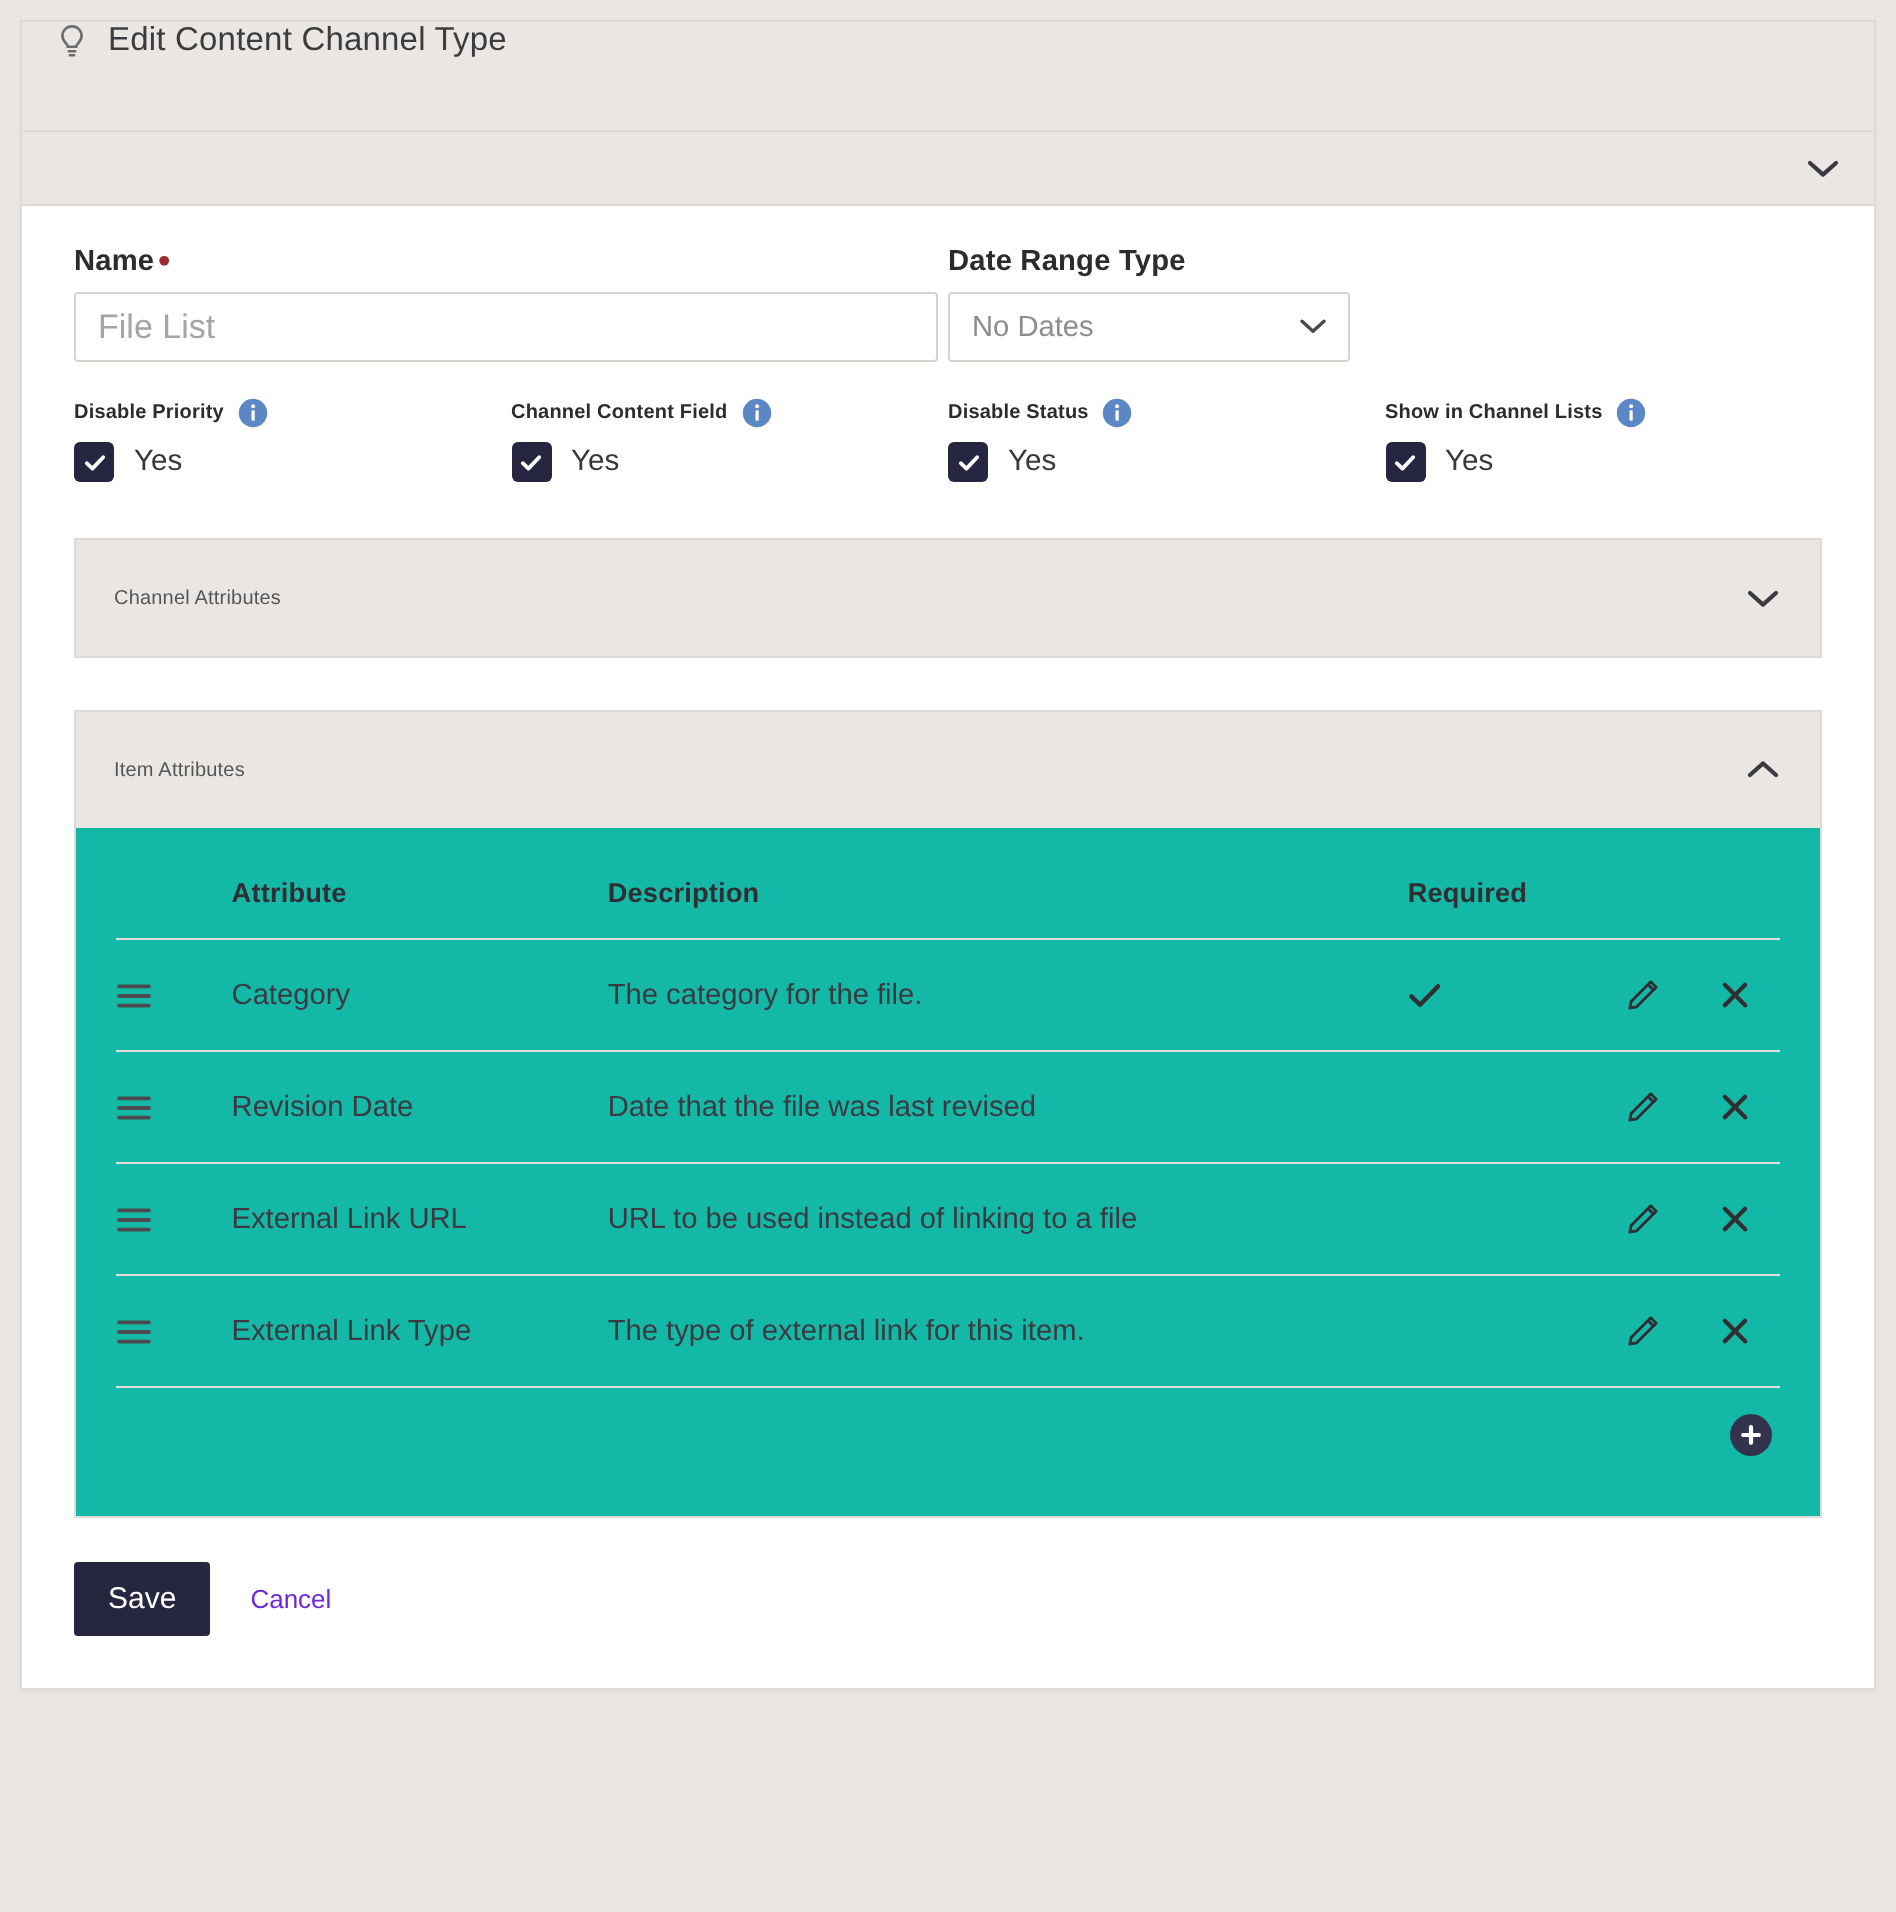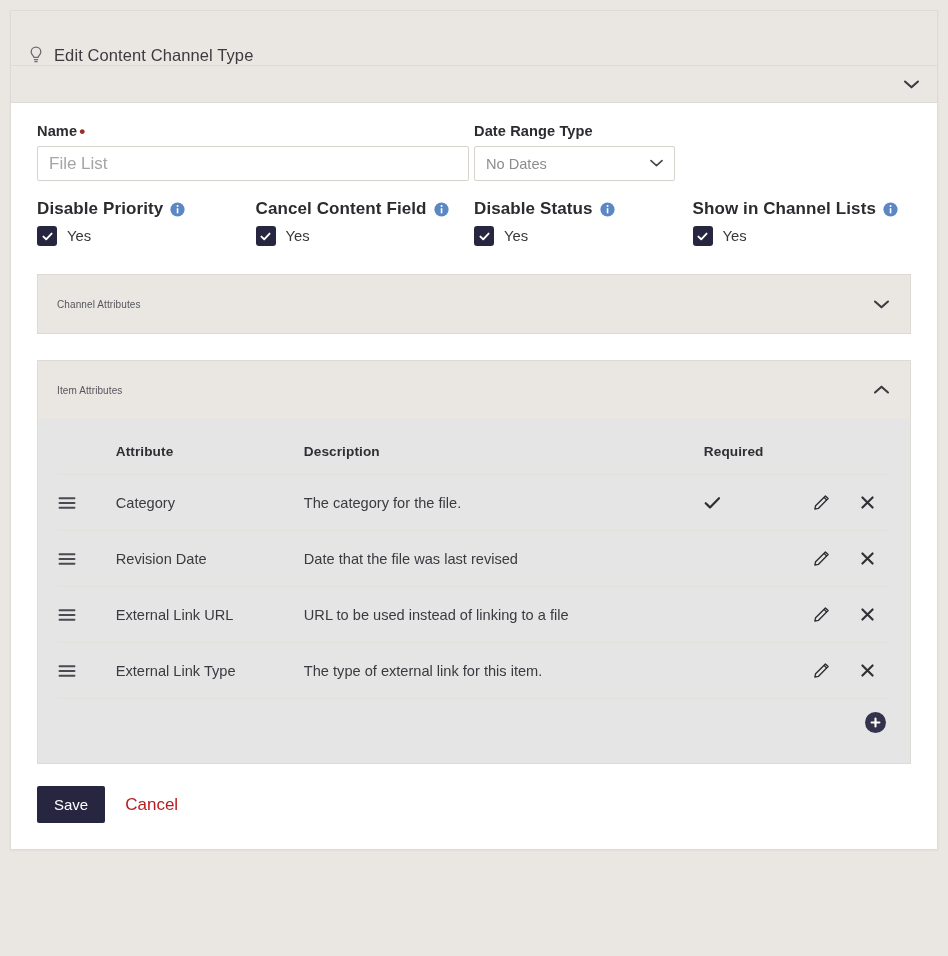--- a/index.html
+++ b/index.html
@@ -24,21 +24,21 @@
     width: 928px;
     box-shadow: 0 1px 2px rgba(0,0,0,0.04);
   }
 
   
   .panel-heading {
     background: #eae7e3;
     border-bottom: 1px solid #dedbd7;
     height: 55px;
     display: flex;
-    align-items: flex-end;
+    align-items: flex-start;
     padding: 0 16px;
   }
   .bulb-icon { width: 18px; height: 20px; margin-right: 9px; display:block; flex:none; }
   .panel-title {
     font-size: 16.5px;
     color: #3b3b40;
     letter-spacing: .1px;
   }
 
   
@@ -107,21 +107,21 @@
     display: flex; align-items: center;
   }
   .sel-chev { position: absolute; right: 11px; top: 12px; width: 15px; height: 10px; }
 
   
   .cb-row { display: flex; margin-top: 18px; }
   .cb-group { width: 231px; }
   .cb-group.wide { width: 231px; text-align: right; }
   .cb-head {
     display: flex; align-items: center;
-    font-size: 17px; font-weight: bold; color: #2b2b30;
+    font-size: 10px; font-weight: bold; color: #2b2b30;
     margin-bottom: 7px;
     letter-spacing: .1px;
   }
   .info-icon { width: 15px; height: 15px; margin-left: 7px; display:block; flex:none; }
   .cb-line { display: flex; align-items: center; }
   .cbx {
     width: 20px; height: 20px;
     background: #262640;
     border-radius: 3px;
     display: flex; align-items: center; justify-content: center;
@@ -140,21 +140,21 @@
   .acc-head {
     background: #eae7e3;
     height: 58px;
     display: flex; align-items: center; justify-content: space-between;
     padding: 0 19px;
     cursor: pointer;
   }
   .acc-title { font-size: 10px; color: #55555c; letter-spacing: .1px; }
   .acc-chev { width: 19px; height: 12px; display: block; }
 
-  .acc-body { background: #e5e5e5; padding: 0 20px 24px 20px; }
+  .acc-body { background: #14b8a6; padding: 0 20px 24px 20px; }
 
   
   table.attr-table { width: 100%; border-collapse: collapse; }
   table.attr-table th {
     font-size: 13.6px; font-weight: bold; color: #2e2e33;
     text-align: left;
     padding: 25px 0 15px 0;
     letter-spacing: .1px;
   }
   table.attr-table td {
@@ -200,22 +200,22 @@
     color: #ffffff;
     border: none;
     font-size: 15px;
     font-family: "Liberation Sans", sans-serif;
     padding: 0 17px;
     height: 37px;
     border-radius: 2px;
     cursor: pointer;
   }
   .btn-cancel {
-    color: #b91c1c;
-    font-size: 17px;
+    color: #6d28d9;
+    font-size: 13px;
     margin-left: 20px;
     text-decoration: none;
     cursor: pointer;
   }
 </style>
 </head>
 <body>
 
 <div class="page">
   <div class="block-panel">
@@ -279,21 +279,21 @@
               <svg viewBox="0 0 11 11" fill="none" stroke="#fff" stroke-width="1.9" stroke-linecap="round" stroke-linejoin="round">
                 <path d="M1.4 5.6 L4.2 8.3 L9.6 2.6"></path>
               </svg>
             </span>
             <span class="cb-yes">Yes</span>
           </div>
         </div>
 
         <div class="cb-group">
           <div class="cb-head">
-            <span>Cancel Content Field</span>
+            <span>Channel Content Field</span>
             <span>
               <svg class="info-icon" viewBox="0 0 15 15">
                 <circle cx="7.5" cy="7.5" r="7.1" fill="#5b87c5"></circle>
                 <rect x="6.75" y="6.2" width="1.6" height="5.1" fill="#fff"></rect>
                 <circle cx="7.55" cy="4.1" r="1" fill="#fff"></circle>
               </svg>
             </span>
           </div>
           <div class="cb-line">
             <span class="cbx">

